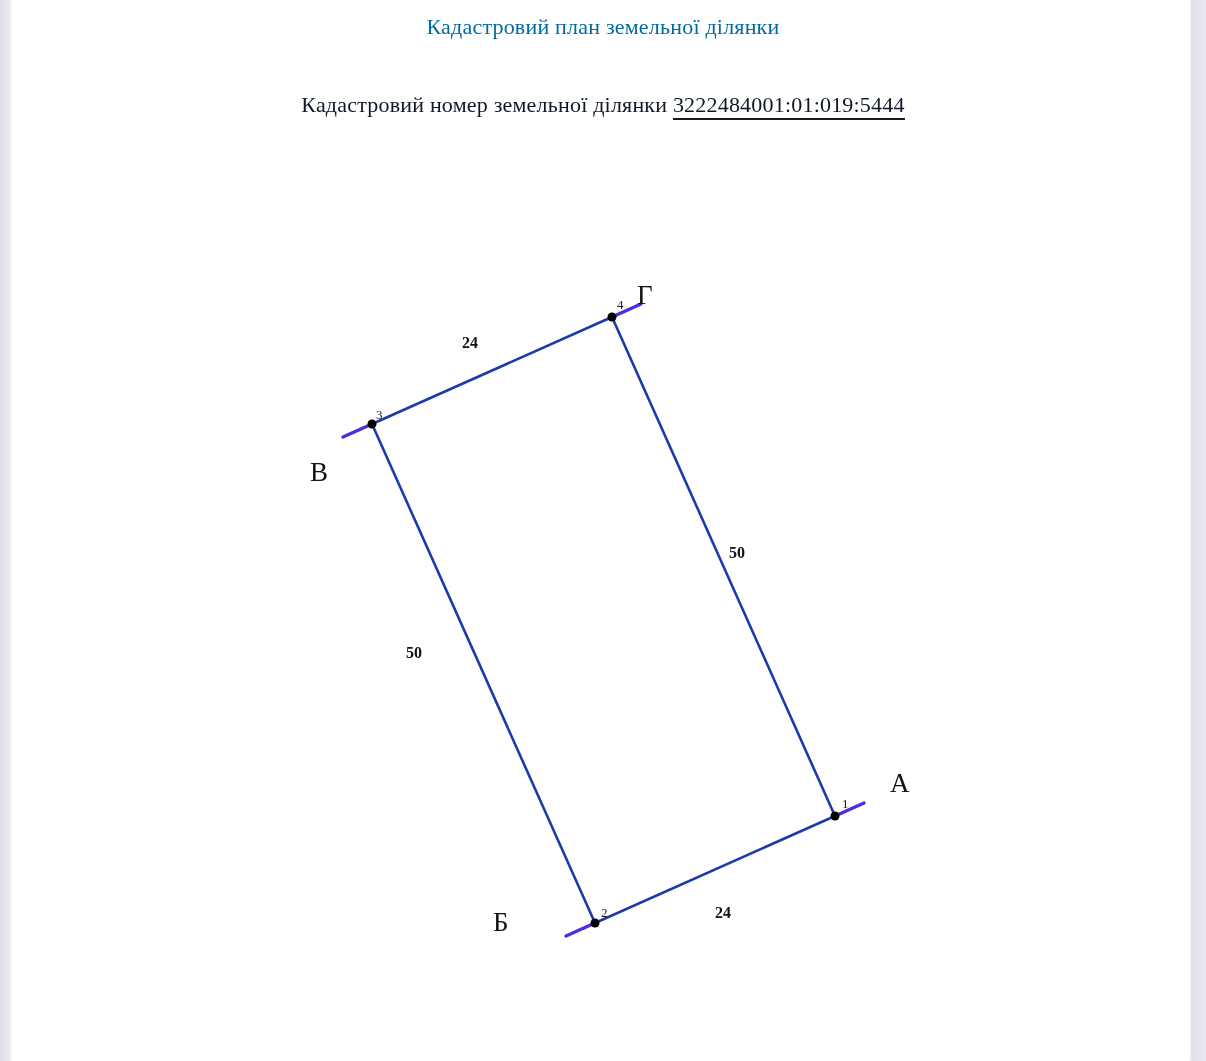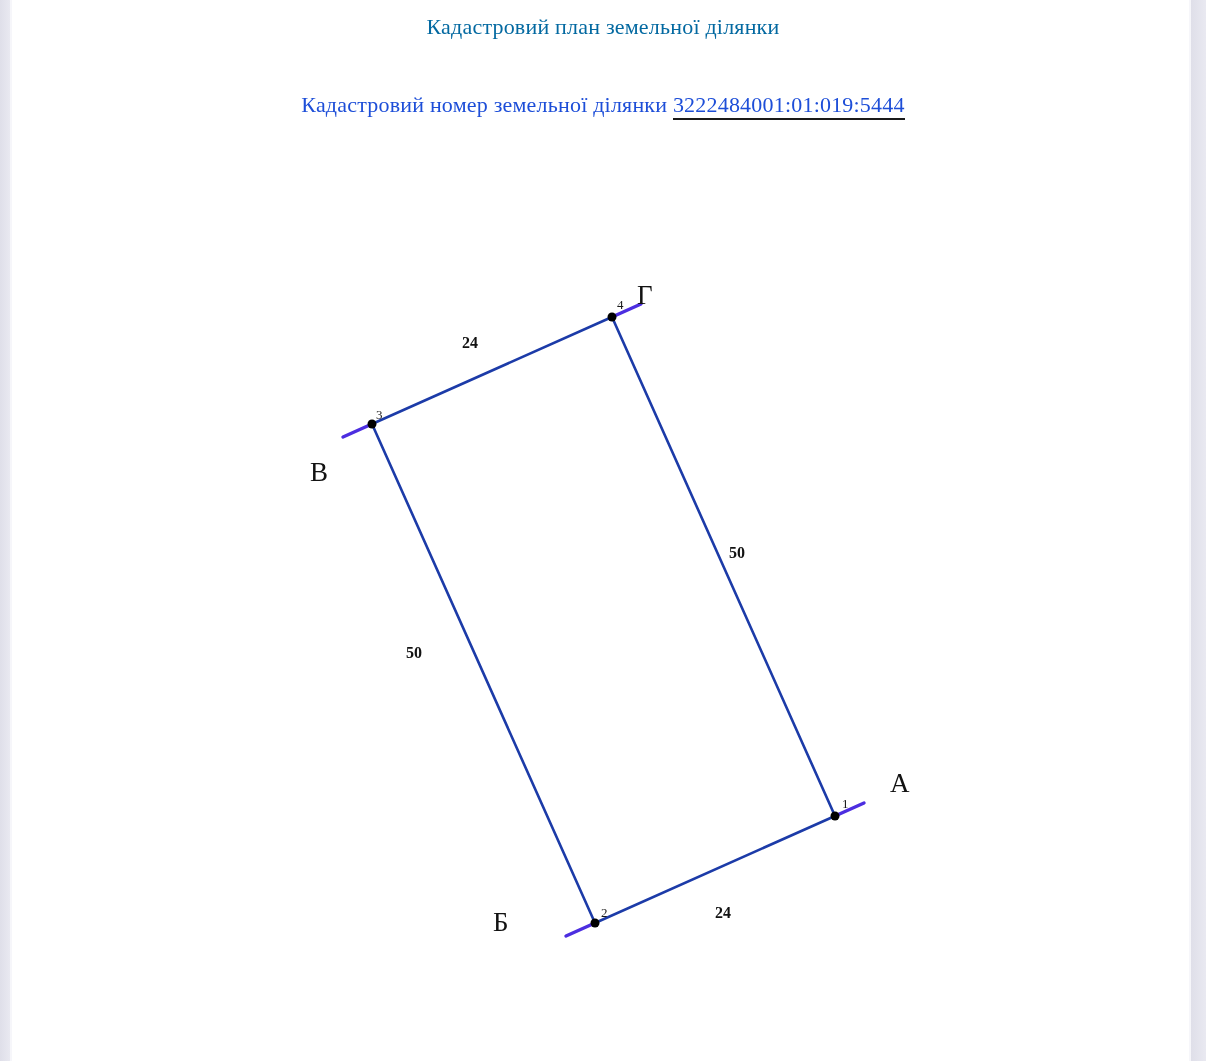--- a/index.html
+++ b/index.html
@@ -32,21 +32,21 @@
     color: #0369a1;
     letter-spacing: 0.2px;
   }
   .cadastral-line {
     position: absolute;
     top: 92px;
     left: 0;
     width: 100%;
     text-align: center;
     font-size: 22px;
-    color: #1d4ed8;
+    color: #0f172a;
     letter-spacing: 0.2px;
   }
   .cadastral-number {
     border-bottom: 2px solid #1a1a1a;
     padding-bottom: 1px;
   }
   .plan-svg {
     position: absolute;
     top: 0;
     left: 0;

